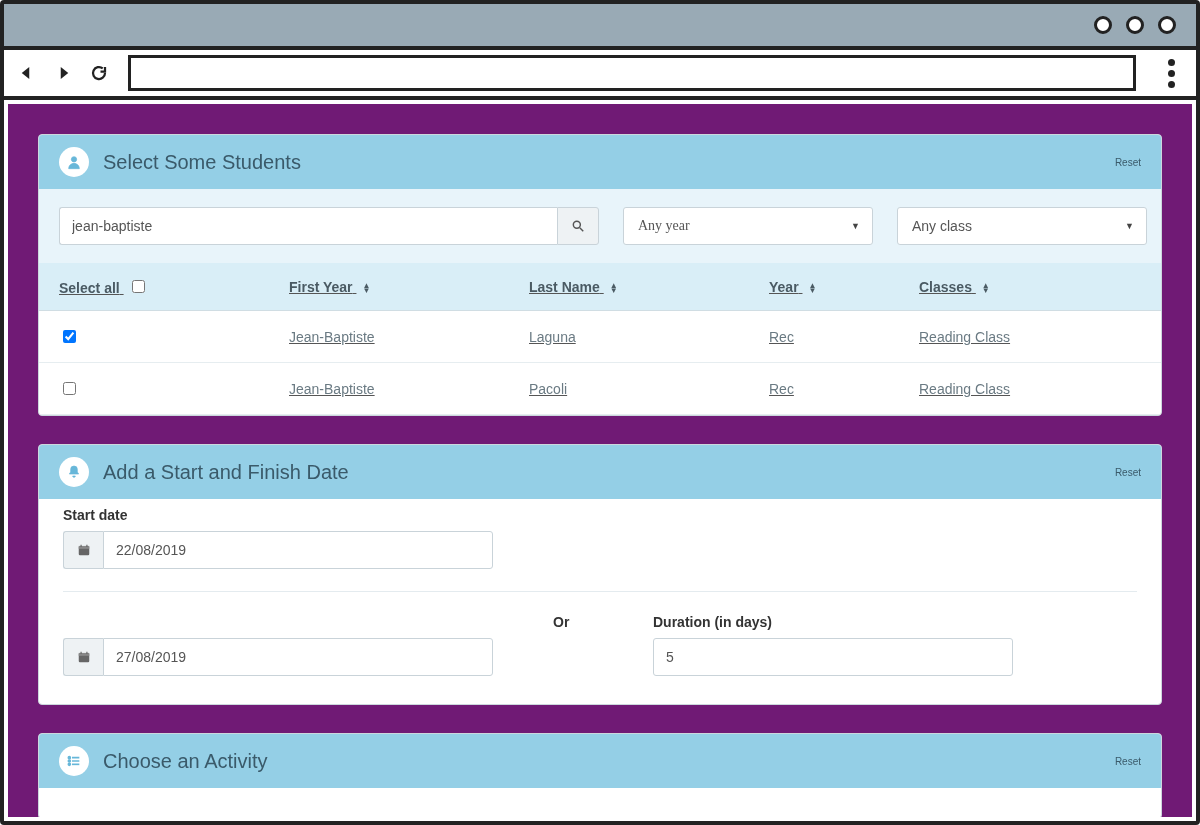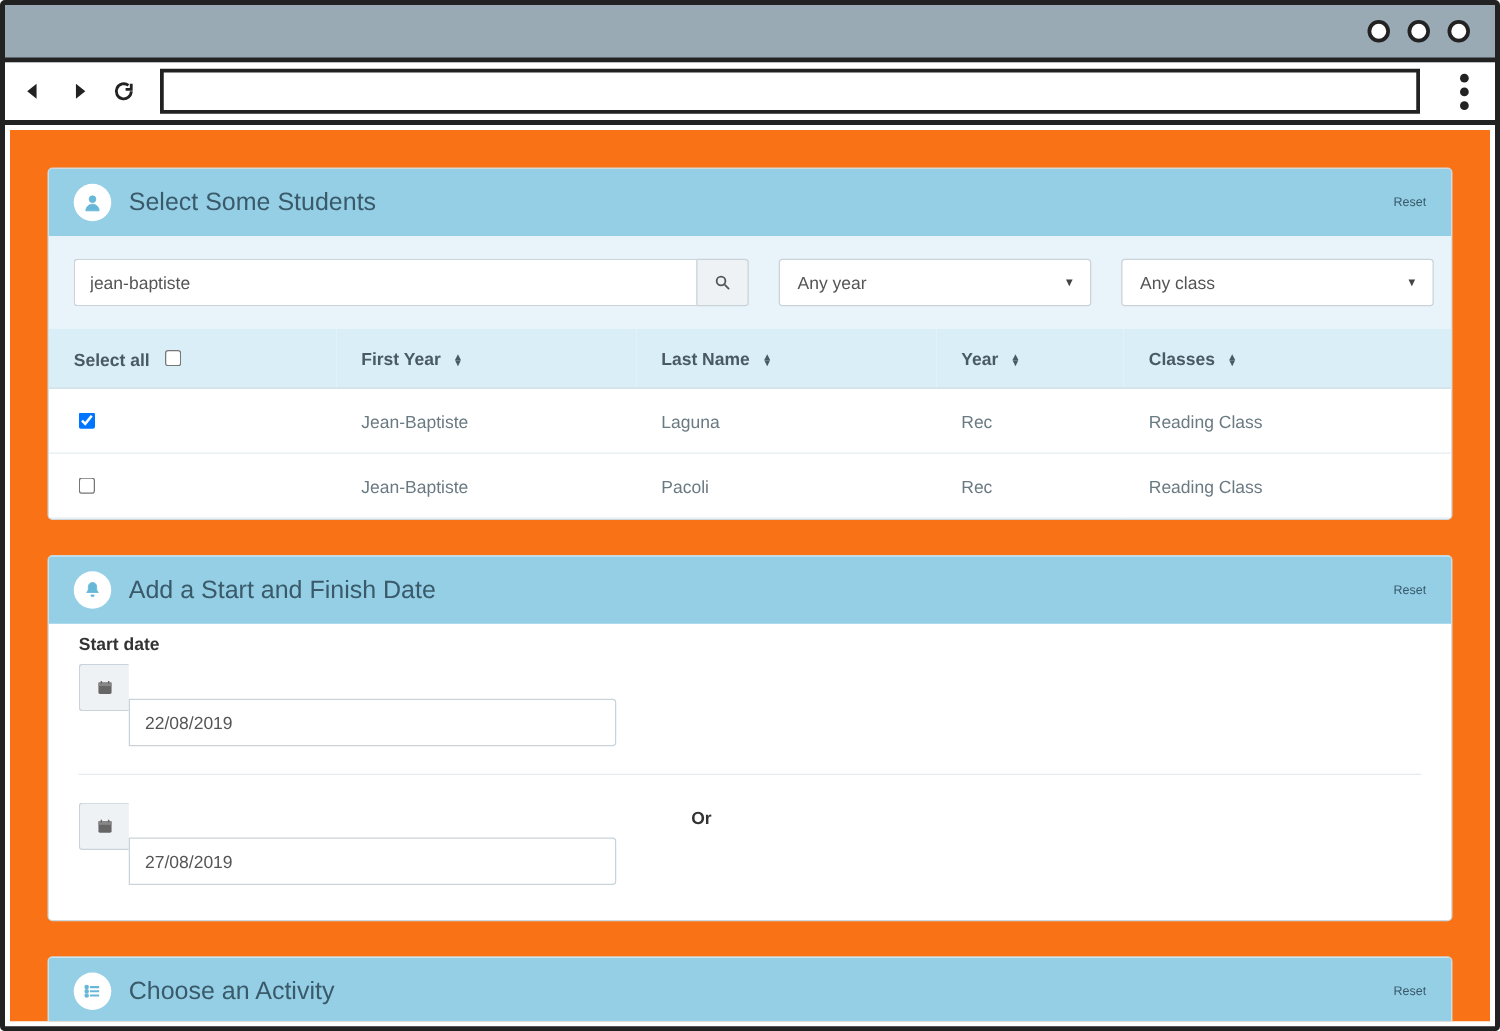--- a/index.html
+++ b/index.html
@@ -61,21 +61,21 @@
     margin-left:10px;
   }
   .menu-dots span{width:7px;height:7px;background:#222;border-radius:50%;}
 
   
   .viewport{
     position:absolute;
     left:4px;right:4px;top:100px;bottom:4px;
     overflow:hidden;
     padding:0 30px;
-    background:#f97316;
+    background:#701a75;
   }
   .content{
     width:100%;
     padding-top:30px;
   }
 
   
   .panel{
     border:1px solid #ccd7dd;
     border-radius:4px;
@@ -125,26 +125,26 @@
   }
   .select-box{
     height:38px;border:1px solid #c9d3d9;border-radius:3px;background:#fff;
     padding:0 34px 0 14px;font-size:14px;color:#555;
     display:flex;align-items:center;position:relative;cursor:pointer;
   }
   .select-box::after{
     content:"▼";font-size:9px;color:#444;
     position:absolute;right:12px;top:50%;transform:translateY(-50%);
   }
-  .select-year{flex:0 0 250px;}
+  .select-year{flex:0 0 250px;font-family:Liberation Serif, serif;}
   .select-class{flex:0 0 250px;}
 
   
   table.students{
-    width:100%;border-collapse:collapse;font-size:14px;color:#555;
+    width:100%;border-collapse:collapse;font-size:14px;color:#555;text-decoration:underline;
   }
   table.students thead{
     background:#d9eef7;
   }
   table.students th{
     text-align:left;padding:14px 20px;font-weight:700;color:#4a5a63;
     border-bottom:1px solid #d0dde3;
   }
   table.students td{
     padding:16px 20px;border-bottom:1px solid #e6edf0;color:#6a7a83;
@@ -156,21 +156,21 @@
   .dates-body{padding:8px 24px 28px;color:#333;font-size:14px;}
   .field-label{font-weight:700;margin-bottom:8px;color:#333;}
   .input-group{display:flex;max-width:430px;}
   .input-ico{
     width:40px;height:38px;border:1px solid #c9d3d9;border-right:none;
     background:#eef2f4;border-radius:3px 0 0 3px;
     display:flex;align-items:center;justify-content:center;color:#666;
   }
   .text-input{
     flex:1;height:38px;border:1px solid #c9d3d9;border-radius:0 3px 3px 0;
-    padding:0 12px;font-size:14px;color:#555;background:#fff;margin-top:28px;
+    padding:0 12px;font-size:14px;color:#555;background:#fff;
   }
   .plain-input{
     height:38px;border:1px solid #c9d3d9;border-radius:3px;
     padding:0 12px;font-size:14px;color:#555;background:#fff;
     width:360px;
   }
   hr.sep{border:none;border-top:1px solid #e4ebef;margin:22px 0;}
   .row2{display:flex;align-items:flex-end;gap:60px;}
   .or-label{font-weight:700;align-self:flex-start;padding-top:0;}
 
@@ -334,20 +334,24 @@
                       <line x1="17" y1="3" x2="17" y2="7" stroke="#666" stroke-width="2"></line>
                     </svg>
                 </div>
                 <input class="text-input" value="27/08/2019" style="">
               </div>
             </div>
             <div style="flex:0 0 40px">
               <div class="field-label or-label">Or</div>
               <div style="height:38px"></div>
             </div>
+            <div>
+              <div class="field-label">Duration (in days)</div>
+              <input class="plain-input" value="5" style="">
+            </div>
           </div>
         </div>
       </div>
 
       <div class="panel">
         <div class="panel-header">
           <span class="icon-circle">
             <svg viewBox="0 0 24 24" stroke-width="2.5" fill="none">
                 <line x1="9" y1="7" x2="20" y2="7"></line>
                 <line x1="9" y1="12" x2="20" y2="12"></line>

